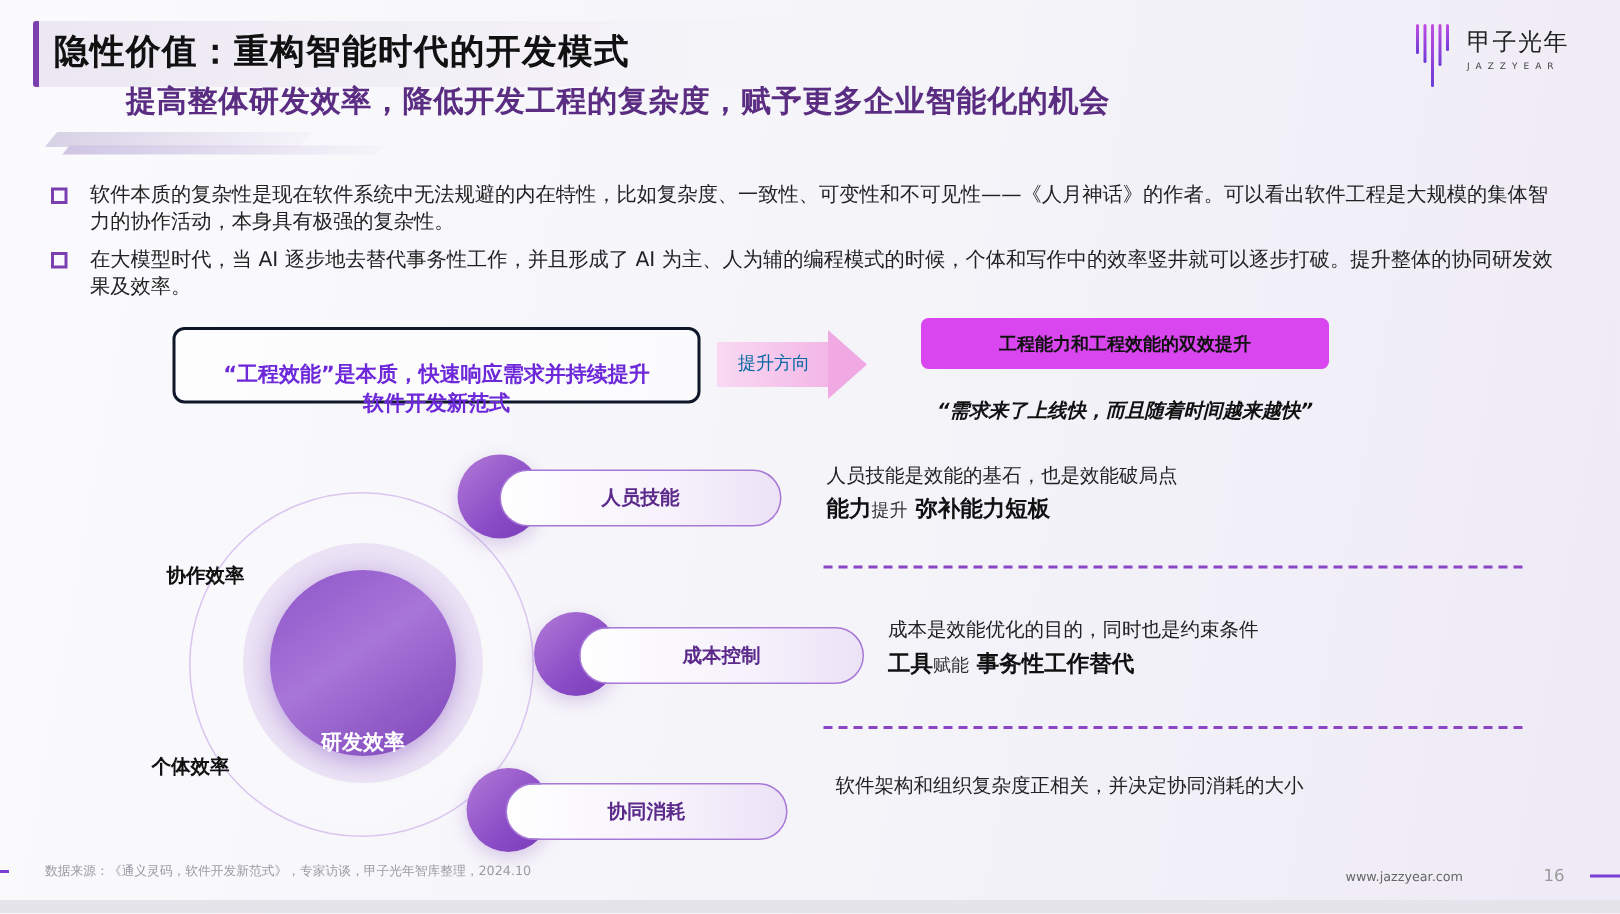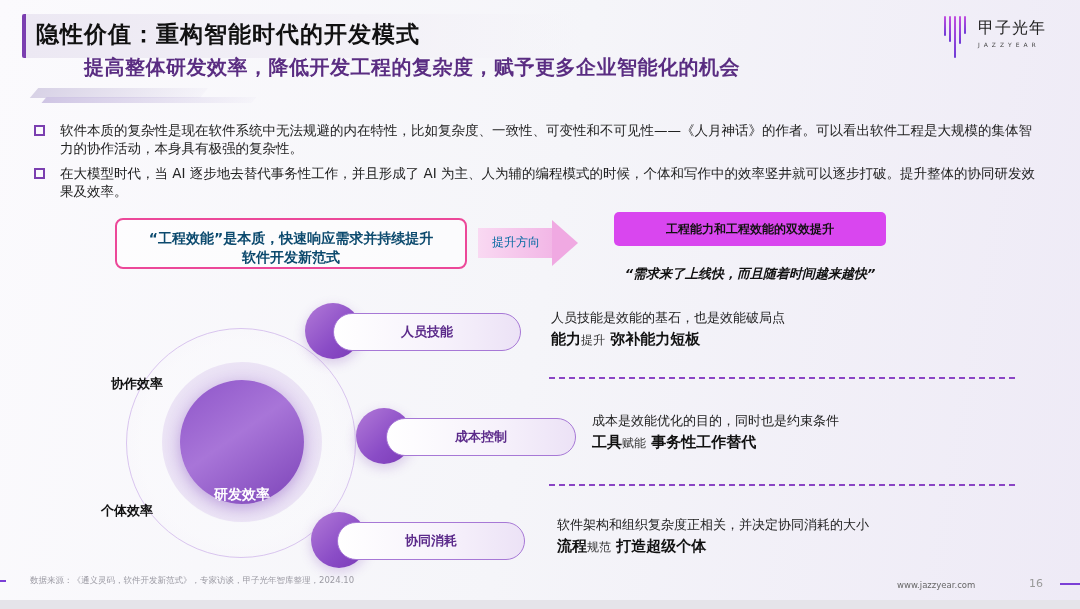--- a/index.html
+++ b/index.html
@@ -43,22 +43,22 @@
     }
 
     
     .bullets { position: absolute; left: 34px; top: 121px; width: 1010px; }
     .bullet { position: relative; padding-left: 26px; font-size: 13.5px; line-height: 18px; color: #222; margin-bottom: 7px; }
     .bullet .box { position: absolute; left: 0; top: 4px; width: 11px; height: 11px; border: 2px solid #7b3fb0; }
 
     
     .essence {
       position: absolute; left: 115px; top: 218px; width: 352px; height: 51px;
-      border: 2px solid #ec4899; border-radius: 8px; background: rgba(255,255,255,0.6);
-      text-align: center; font-size: 14px; font-weight: bold; color: #0c4a6e; line-height: 19px; padding-top: 9px;
+      border: 2px solid #0f172a; border-radius: 8px; background: rgba(255,255,255,0.6);
+      text-align: center; font-size: 14px; font-weight: bold; color: #6d28d9; line-height: 19px; padding-top: 21px;
     }
     .arrow {
       position: absolute; left: 478px; top: 220px; width: 102px; height: 46px;
     }
     .arrow-body { position: absolute; left: 0; top: 8px; width: 76px; height: 30px;
       background: linear-gradient(90deg, #f9d9f2, #f2b6e6); }
     .arrow-head { position: absolute; left: 74px; top: 0; width: 0; height: 0;
       border-top: 23px solid transparent; border-bottom: 23px solid transparent; border-left: 26px solid #f0a9e2; }
     .arrow-label { position: absolute; left: 14px; top: 14px; font-size: 12px; font-weight: normal; color: #0369a1; }
 
@@ -200,24 +200,20 @@
     <div class="desc-line1">成本是效能优化的目的，同时也是约束条件</div>
     <div class="desc-line2">
       <span>工具</span><span class="light">赋能</span>
       <span>事务性工作替代</span>
     </div>
   </div>
   <div class="dash" style="top:484px;"></div>
 
   <div class="desc" style="left:557px;top:515px;">
     <div class="desc-line1">软件架构和组织复杂度正相关，并决定协同消耗的大小</div>
-    <div class="desc-line2">
-      <span>流程</span><span class="light">规范</span>
-      <span>打造超级个体</span>
-    </div>
   </div>
 
   <div class="footer-accent-l"></div>
   <div class="source">数据来源：《通义灵码，软件开发新范式》，专家访谈，甲子光年智库整理，2024.10</div>
   <div class="url">www.jazzyear.com</div>
   <div class="page-num">16</div>
   <div class="footer-accent-r"></div>
   <div class="footer-line"></div>
 </div>
 

